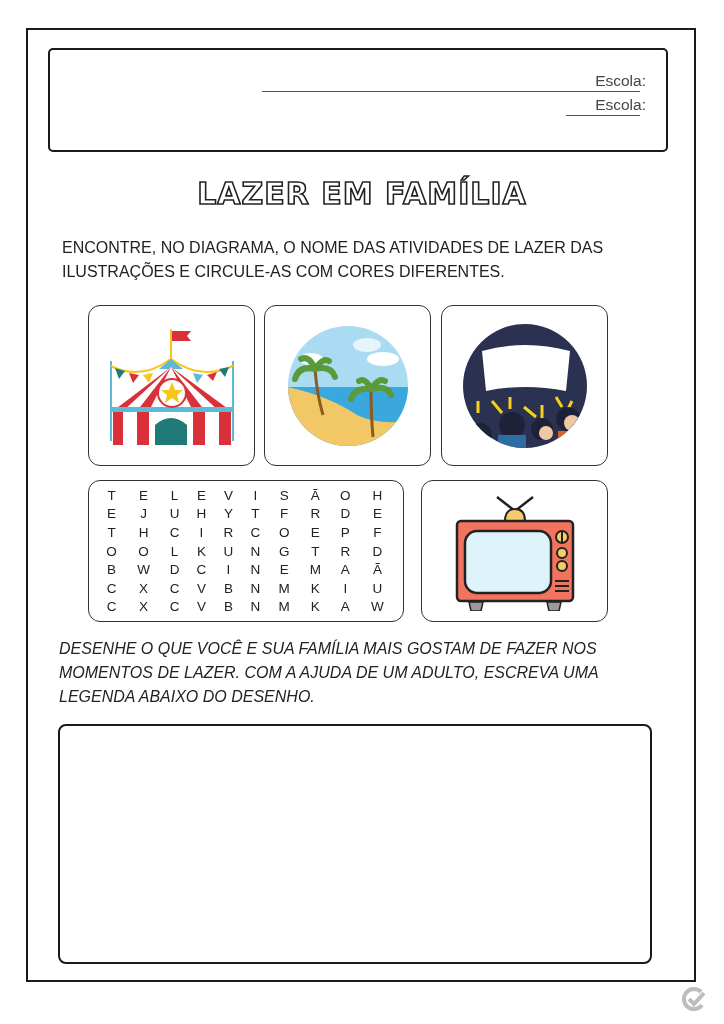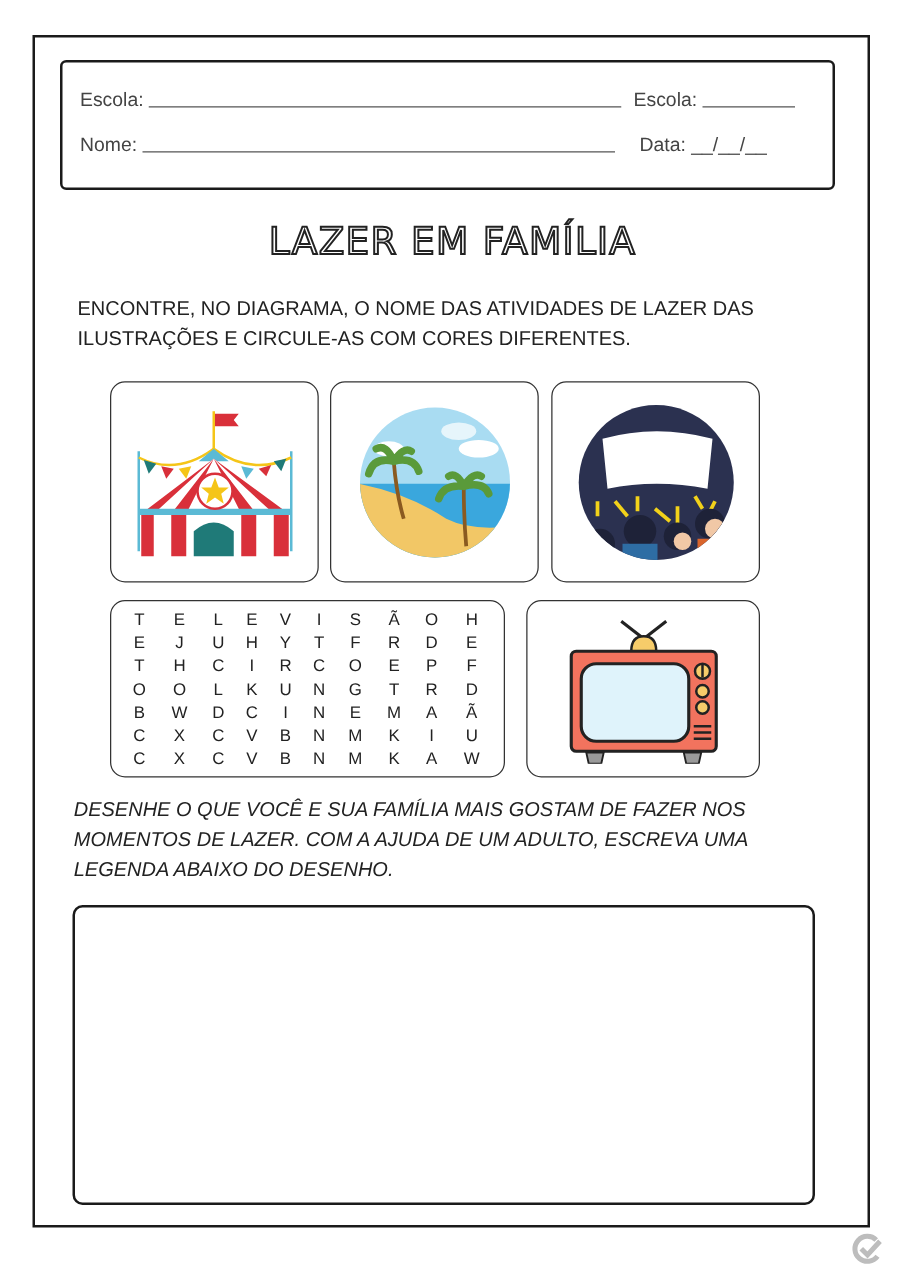--- a/index.html
+++ b/index.html
@@ -1,23 +1,23 @@
 <!DOCTYPE html>
 <html><head>
 <meta charset="utf-8">
 <style>
   html, body { margin:0; padding:0; background:#ffffff; }
   body { width:724px; height:1024px; position:relative; overflow:hidden; font-family:"Liberation Sans", sans-serif; color:#222; }
   .page-border { position:absolute; left:26px; top:28px; width:670px; height:954px; border:2px solid #1a1a1a; box-sizing:border-box; }
   .header-box { position:absolute; left:48px; top:48px; width:620px; height:104px; border:2.5px solid #1a1a1a; border-radius:5px; box-sizing:border-box; }
-  .hrow { position:absolute; left:14px; right:20px; display:flex; align-items:flex-end; font-size:15.5px; color:#444; font-weight:300; }
+  .hrow { position:absolute; left:14px; right:20px; display:flex; align-items:flex-end; font-size:15.5px; color:#444; font-weight:300;flex-direction:column; }
   .hrow .lbl { white-space:nowrap; }
   .hrow .line { border-bottom:1px solid #555; height:1px; margin:0 6px 4px 4px; }
   .row1 { top:22px; } .row2 { top:58px; }
-  .title { position:absolute; left:0; width:724px; top:176px; text-align:center; font-family:"DejaVu Sans", sans-serif; font-weight:normal; font-size:30px; letter-spacing:1px; color:#fff; -webkit-text-stroke:1.6px #222; }
+  .title { position:absolute; left:0; width:724px; top:176px; text-align:center; font-family:"DejaVu Sans", sans-serif; font-weight:bold; font-size:30px; letter-spacing:1px; color:#fff; -webkit-text-stroke:1.6px #222; }
   .instr { position:absolute; font-size:16px; line-height:24px; color:#222; }
   .instr1 { left:62px; top:236px; width:560px; }
   .instr2 { left:59px; top:637px; width:600px;font-style:italic; }
   .card { position:absolute; border:1.6px solid #333; border-radius:12px; box-sizing:border-box; background:#fff; display:flex; align-items:center; justify-content:center; }
   .c1 { left:88px; top:305px; width:167px; height:161px; }
   .c2 { left:264px; top:305px; width:167px; height:161px; }
   .c3 { left:441px; top:305px; width:167px; height:161px; }
   .c4 { left:421px; top:480px; width:187px; height:142px; }
   .grid { position:absolute; left:88px; top:480px; width:316px; height:142px; border:1.6px solid #333; border-radius:12px; box-sizing:border-box; padding:5px 8px 4px 8px; }
   .grid table { width:100%; border-collapse:collapse; }
@@ -29,25 +29,20 @@
 <body>
 
 <div class="page-border"></div>
 
 <div class="header-box">
   <div class="hrow row1">
     <span class="lbl">Escola:</span>
     <span class="line" style="width:378px"></span>
     <span class="lbl" style="margin-left:4px">Escola:</span>
     <span class="line" style="width:74px"></span>
-  </div>
-  <div class="hrow row2">
-    <span class="lbl">Nome:</span>
-    <span class="line" style="width:378px"></span>
-    <span class="lbl" style="margin-left:14px">Data: __/__/__</span>
   </div>
 </div>
 
 <div class="title">LAZER EM FAMÍLIA</div>
 
 <div class="instr instr1">ENCONTRE, NO DIAGRAMA, O NOME DAS ATIVIDADES DE LAZER DAS ILUSTRAÇÕES E CIRCULE-AS COM CORES DIFERENTES.</div>
 
 <div class="card c1">
   <svg width="130" height="130" viewBox="0 0 130 130">
     <line x1="64" y1="8" x2="64" y2="40" stroke="#f5c518" stroke-width="2"></line>

